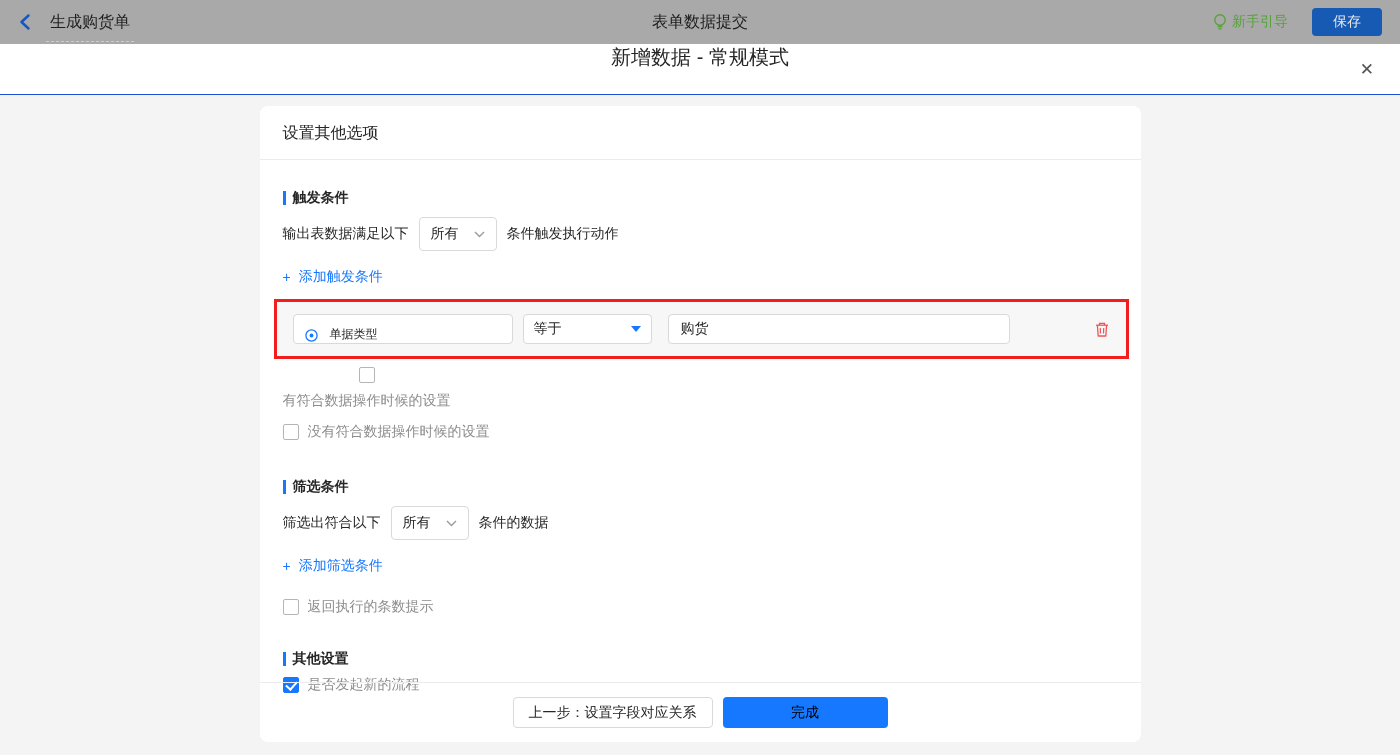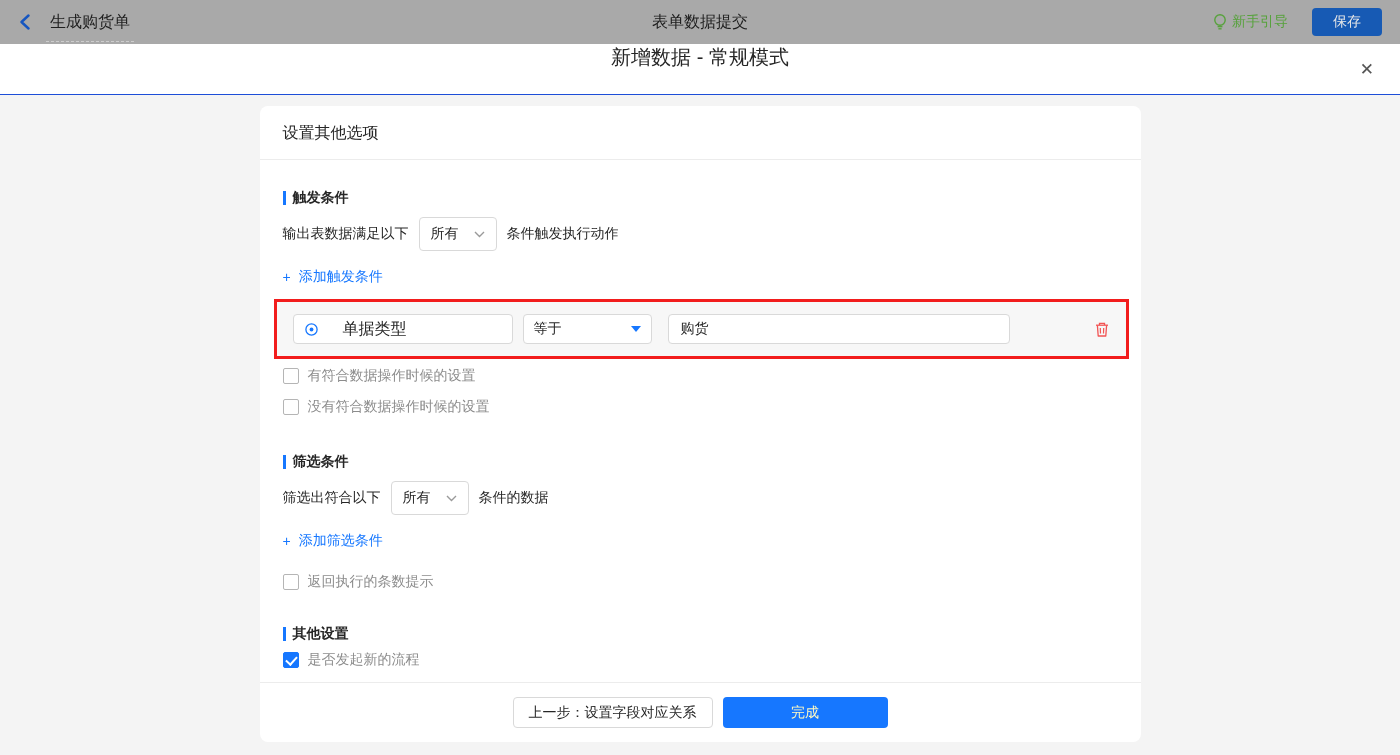--- a/index.html
+++ b/index.html
@@ -49,51 +49,51 @@
                  padding:0 11px; margin:0 10px; cursor:pointer; font-size:14px; color:#262626; }
 
   .add-link { display:flex; align-items:center; gap:8px; margin-top:17px;
               font-size:14px; color:#1677ff; cursor:pointer; width:max-content; }
 
   
   .highlight-row { margin-top:13px; margin-left:-9px; width:855px; height:60px;
                    border:3px solid #f21d1d; background:#f7f7f7;
                    display:flex; align-items:center; padding:0 16px; }
   .field-input { width:220px; height:30px; background:#fff; border:1px solid #d9d9d9;
-                 border-radius:4px; display:flex; align-items:center; gap:24px;
-                 padding:0 10px; font-size:16px; color:#262626; margin-right:10px; cursor:pointer; }
+                 border-radius:4px; display:flex; align-items:flex-end; gap:11px;
+                 padding:0 10px; font-size:12px; color:#262626; margin-right:10px; cursor:pointer; }
   .op-select { width:129px; height:30px; background:#fff; border:1px solid #d9d9d9;
                border-radius:4px; display:flex; align-items:center;
                padding:0 10px; font-size:14px; color:#262626; margin-right:16px; cursor:pointer; }
   .caret-down { margin-left:auto; width:0; height:0; border-left:5px solid transparent;
                 border-right:5px solid transparent; border-top:6px solid #1677ff; }
   .value-input { width:342px; height:30px; background:#fff; border:1px solid #d9d9d9;
                  border-radius:4px; display:flex; align-items:center;
                  padding:0 12px; font-size:14px; color:#262626;text-align:center; }
   .trash-btn { margin-left:auto; cursor:pointer; display:flex; align-items:center; }
 
   
   .checkbox-row { display:flex; align-items:center; gap:9px; font-size:14px;
                   color:#8c8c8c; cursor:pointer; width:max-content; }
   .cb { width:16px; height:16px; border:1px solid #b5b5b5; border-radius:2px;
         background:#fff; flex:0 0 auto; position:relative; }
   .cb.checked { background:#1677ff; border-color:#1677ff; }
   .cb.checked::after { content:""; position:absolute; left:4px; top:1px; width:5px; height:9px;
                        border:solid #fff; border-width:0 2px 2px 0; transform:rotate(42deg); }
-  .mt8 { margin-top:8px; } .mt13 { margin-top:13px; } .mt23 { margin-top:23px; }
+  .mt8 { margin-top:8px;flex-direction:column; } .mt13 { margin-top:13px; } .mt23 { margin-top:23px; }
   .mt34 { margin-top:34px; } .mt10 { margin-top:8px; }
 
   
   .card-footer { position:absolute; left:0; right:0; bottom:0; height:60px;
                  border-top:1px solid #ececec; display:flex; align-items:center;
                  justify-content:center; gap:10px; }
   .prev-btn { height:31px; padding:0 15px; background:#fff; border:1px solid #d9d9d9;
               border-radius:4px; font-size:14px; color:#262626; cursor:pointer; }
   .done-btn { height:31px; width:165px; background:#1677ff; border:none;
-              border-radius:4px; font-size:14px; color:#fef9c3; cursor:pointer; }
+              border-radius:4px; font-size:14px; color:#000000; cursor:pointer; }
 </style>
 </head>
 <body>
 
 <div class="topbar">
   <div class="topbar-left">
     <span class="back-icon">
       <svg width="14" height="16" viewBox="0 0 14 16">
           <polyline points="10.5,1.5 3.5,8 10.5,14.5" fill="none" stroke="#1656c0" stroke-width="2.4" stroke-linecap="round" stroke-linejoin="round"></polyline>
         </svg>

